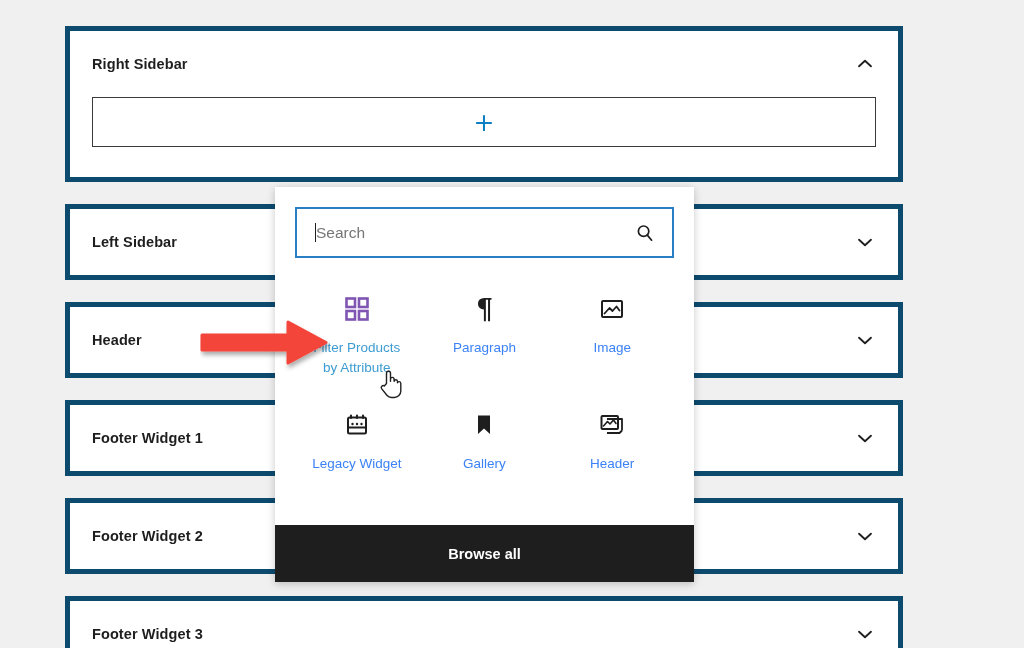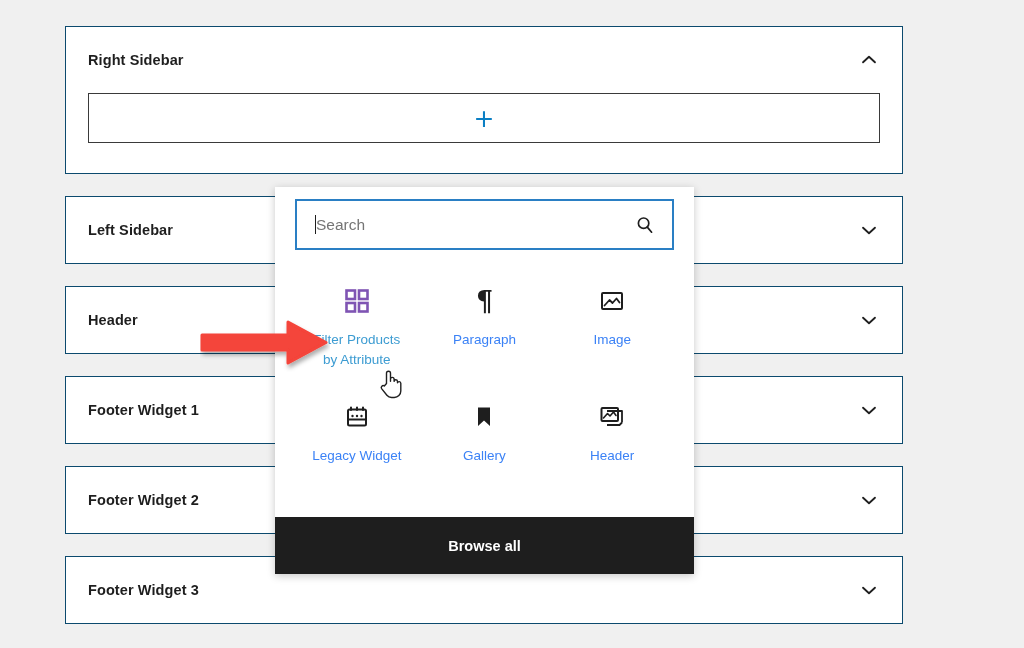--- a/index.html
+++ b/index.html
@@ -18,21 +18,21 @@
   
   #widget-areas {
     position: absolute;
     left: 65px;
     top: 26px;
     width: 838px;
   }
 
   .panel {
     background: #ffffff;
-    border: 1px solid #0c4a6e;
+    border: 5px solid #0c4a6e;
     box-sizing: border-box;
     margin-bottom: 22px;
     position: relative;
   }
   .panel-header {
     display: flex;
     align-items: center;
     justify-content: space-between;
     height: 66px;
     padding: 0 22px;
@@ -77,21 +77,21 @@
   #inserter {
     position: absolute;
     left: 275px;
     top: 187px;
     width: 419px;
     background: #ffffff;
     box-shadow: 0 2px 8px rgba(0,0,0,0.22);
     z-index: 30;
   }
   .inserter-search-wrap {
-    padding: 12px 20px 14px 20px;
+    padding: 20px 20px 14px 20px;
   }
   .search-field {
     position: relative;
     border: 2px solid #2a7fc4;
     height: 51px;
     box-sizing: border-box;
     display: flex;
     align-items: center;
     background: #fff;
   }

